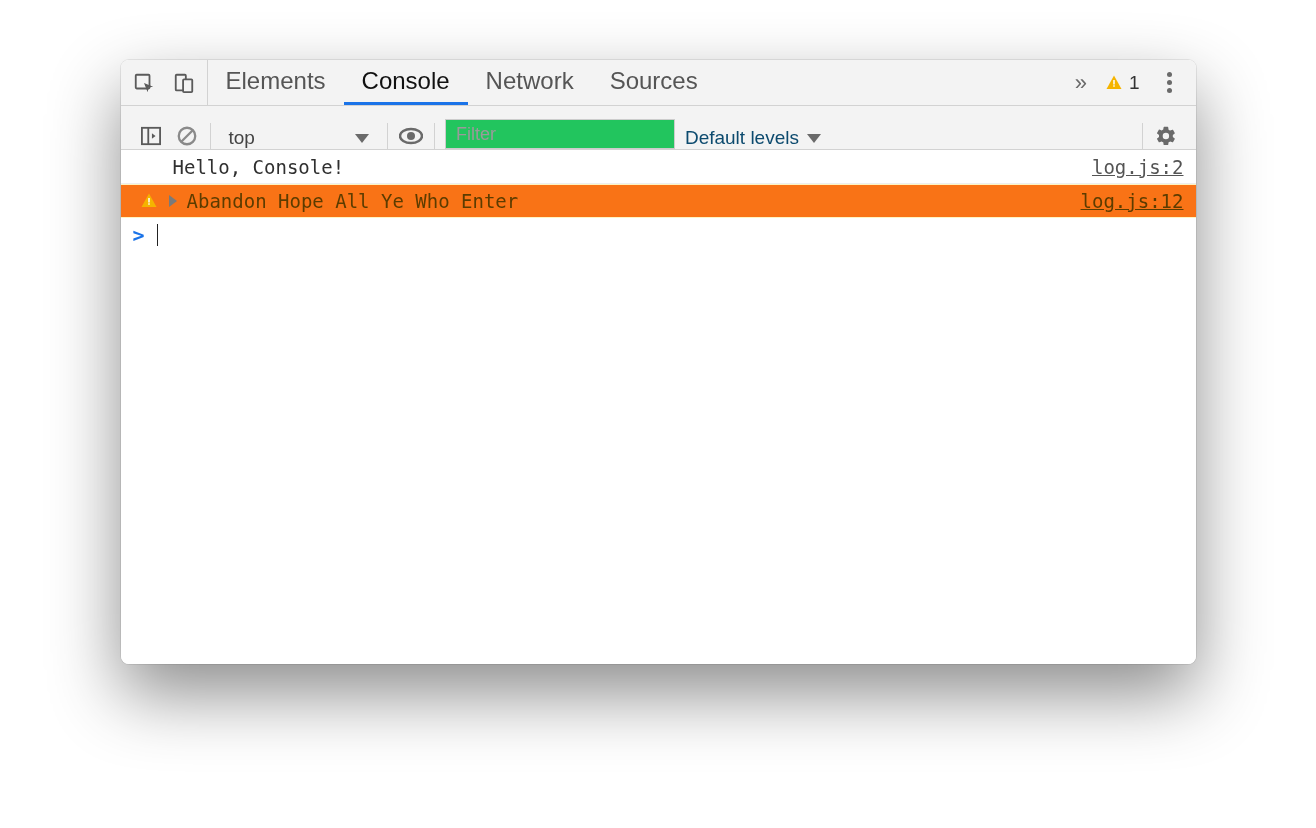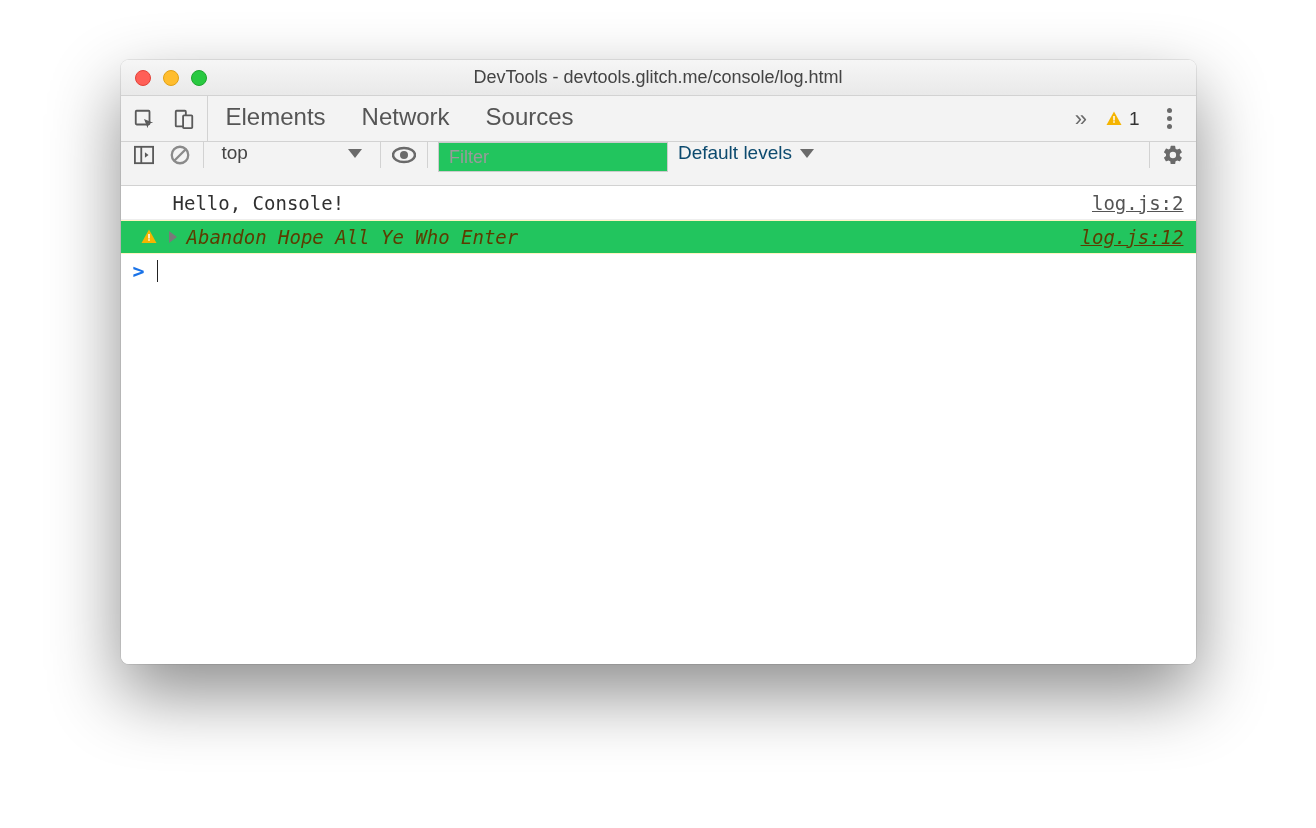--- a/index.html
+++ b/index.html
@@ -107,22 +107,22 @@
     display:flex; flex-direction:column; align-items:center; justify-content:center;
     gap:3px; cursor:pointer;
   }
   .kebab span { width:5px; height:5px; background:#6a6a6a; border-radius:50%; }
   
   .toolbar {
     height: 44px;
     border-bottom: 1px solid #d2d2d2;
     background: #f3f3f3;
     display: flex;
-    align-items: flex-start;
-    padding: 0 10px;
+    align-items: flex-end;
+    padding: 0 17px;
     gap: 10px;
   }
   .vdiv { width:1px; height:26px; background:#d2d2d2; }
   .context-picker {
     display:flex;
     align-items:center;
     gap: 100px;
     padding: 0 8px;
     font-size: 19px;
     color:#444;
@@ -159,24 +159,23 @@
     align-items:center;
     height: 34px;
     padding: 0 12px 0 8px;
     border-bottom: 1px solid #eee;
   }
   .row .gutter { width: 40px; display:flex; align-items:center; justify-content:center; }
   .row .msg { flex:1; padding-left: 4px; }
   .row .src { color:#545454; text-decoration: underline; cursor:pointer; }
   .row.log .msg { color:#303030; }
   .row.warn {
-    background:#22c55e;
+    background:#f97316;
     border-top:1px solid #fff4c2;
     border-bottom:1px solid #fff4c2;
-    font-style:italic;
   }
   .row.warn .msg { color:#5c3c00; }
   .row.warn .src { color:#5c3c00; }
   .expand-tri {
     width:0;height:0;
     border-top:6px solid transparent;
     border-bottom:6px solid transparent;
     border-left:8px solid #7a7a7a;
     margin-right:6px;
   }
@@ -188,46 +187,39 @@
   .caret {
     width:1px; height:22px; background:#222;
   }
   svg { display:block; }
 </style>
 </head>
 <body>
 
 <div class="window">
 
-  <div class="titlebar">
-    <div class="traffic">
-      <div class="dot red"></div>
-      <div class="dot yellow"></div>
-      <div class="dot green"></div>
-    </div>
-    <div class="titletext">DevTools - devtools.glitch.me/console/log.html</div>
-  </div>
 
   <div class="tabstrip">
     <div class="ts-left">
       <div class="icon-btn">
         <svg width="22" height="22" viewBox="0 0 24 24" fill="none" stroke="#5a5a5a" stroke-width="2">
           <rect x="3" y="3" width="15" height="15" rx="1"></rect>
           <path d="M12 12 L22 16 L17 17 L16 22 Z" fill="#5a5a5a" stroke="none"></path>
         </svg>
       </div>
       <div class="icon-btn">
         <svg width="22" height="22" viewBox="0 0 24 24" fill="none" stroke="#5a5a5a" stroke-width="2">
           <rect x="3" y="3" width="11" height="17" rx="1"></rect>
           <rect x="11" y="8" width="10" height="14" rx="1" fill="#f3f3f3"></rect>
         </svg>
       </div>
     </div>
     <div class="tabs">
       <div class="tab">Elements</div>
+      <div class="tab active">Console</div>
       <div class="tab">Network</div>
       <div class="tab">Sources</div>
     </div>
     <div class="ts-right">
       <div class="chevrons">»</div>
       <div class="warn-badge">
         <svg width="18" height="18" viewBox="0 0 24 24">
           <path d="M12 2 L22 20 L2 20 Z" fill="#f5b400"></path>
           <rect x="11" y="8" width="2" height="6" fill="#fff"></rect>
           <rect x="11" y="15" width="2" height="2" fill="#fff"></rect>

